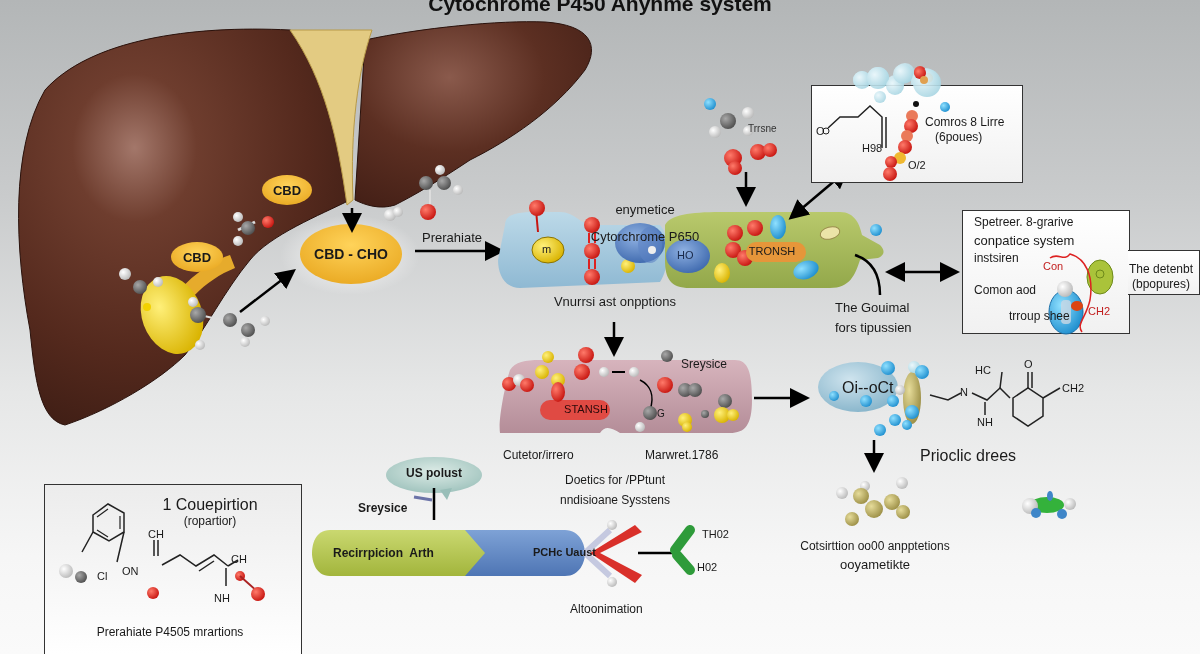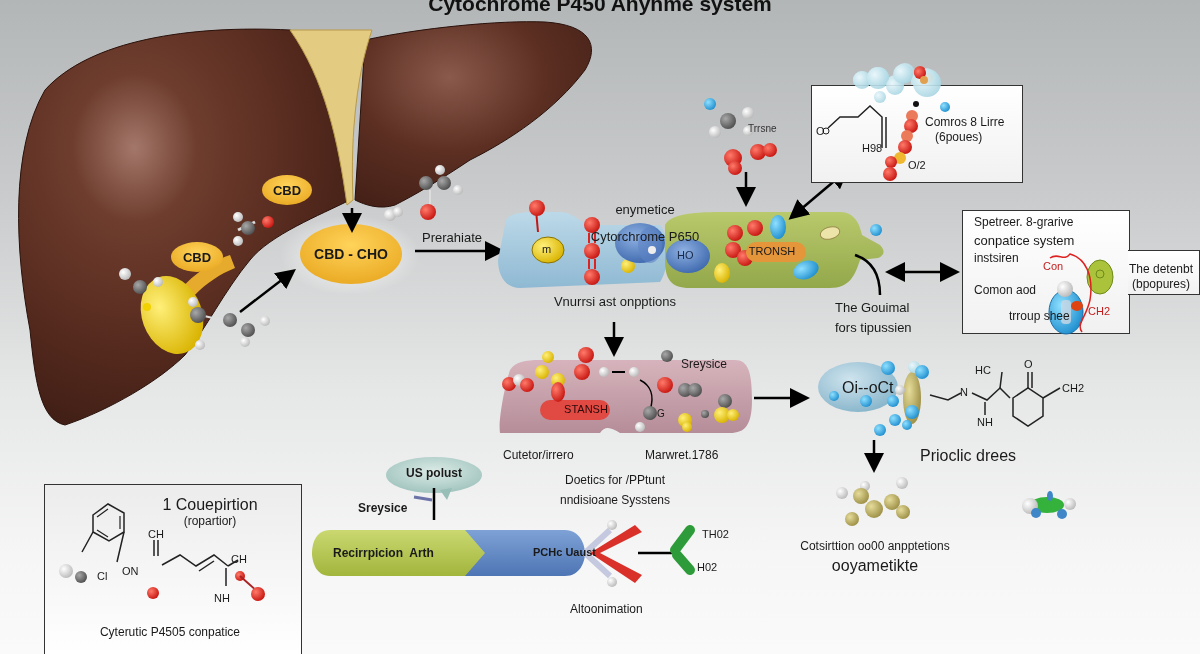--- a/index.html
+++ b/index.html
@@ -472,24 +472,24 @@
 <div class="txt" style="left:977px; top:416px; font-size:11px;">NH</div>
 <div class="txt" style="left:920px; top:447px; font-size:16px;">Prioclic drees</div>
 
 <div class="txt center" style="left:155px; top:496px; width:110px; font-size:16px;">1 Couepirtion</div>
 <div class="txt center" style="left:165px; top:514px; width:90px; font-size:12px;">(ropartior)</div>
 <div class="txt" style="left:148px; top:528px; font-size:11px;">CH</div>
 <div class="txt" style="left:231px; top:553px; font-size:11px;">CH</div>
 <div class="txt" style="left:122px; top:565px; font-size:11px;">ON</div>
 <div class="txt" style="left:97px; top:570px; font-size:11px;">Cl</div>
 <div class="txt" style="left:214px; top:592px; font-size:11px;">NH</div>
-<div class="txt center" style="left:60px; top:625px; width:220px; font-size:12px;">Cyterutic P4505 conpatice</div>
+<div class="txt center" style="left:60px; top:625px; width:220px; font-size:12px;">Prerahiate P4505 mrartions</div>
 
 <div class="txt center" style="left:394px; top:466px; width:80px; font-size:12px; font-weight:bold;">US polust</div>
 <div class="txt" style="left:358px; top:501px; font-size:12px; font-weight:bold;">Sreysice</div>
 <div class="txt" style="left:333px; top:546px; font-size:12px; font-weight:bold; white-space:pre;">Recirrpicion  Arth</div>
 <div class="txt" style="left:493px; top:546px; font-size:11px; font-weight:bold;margin-left:40px;">PCHc Uaust</div>
 <div class="txt" style="left:702px; top:528px; font-size:11px;">TH02</div>
 <div class="txt" style="left:697px; top:561px; font-size:11px;">H02</div>
 <div class="txt" style="left:570px; top:602px; font-size:12px;">Altoonimation</div>
 
 <div class="txt center" style="left:770px; top:539px; width:210px; font-size:12px;">Cotsirttion oo00 anpptetions</div>
-<div class="txt center" style="left:770px; top:557px; width:210px; font-size:16px;">ooyametikte</div>
+<div class="txt center" style="left:770px; top:557px; width:210px; font-size:13px;">ooyametikte</div>
 
 </body></html>

